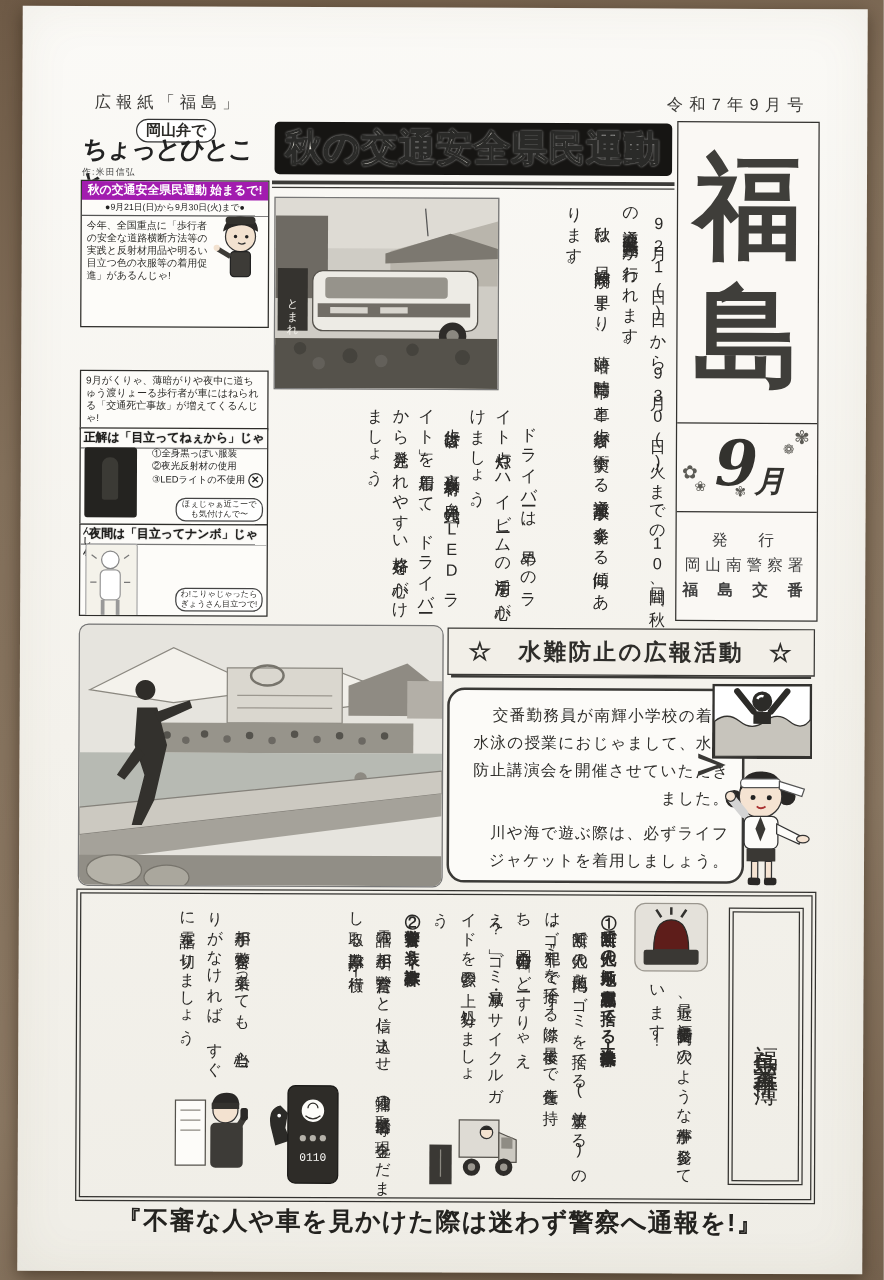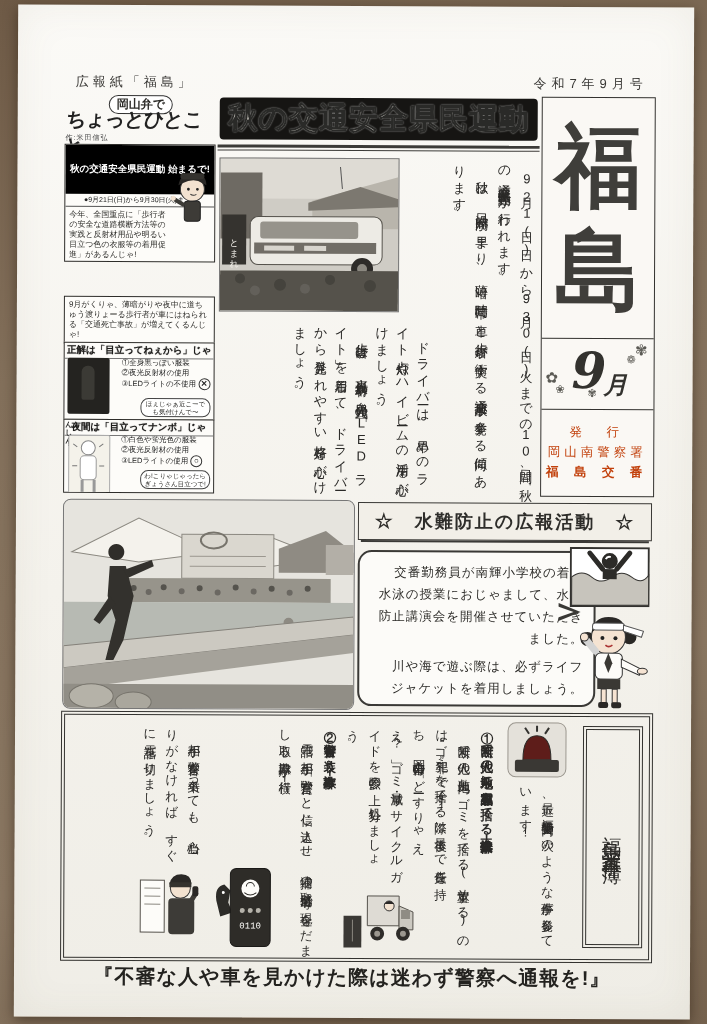--- a/index.html
+++ b/index.html
@@ -22,22 +22,22 @@
   .comic{left:47px;top:90px;width:151px;height:398px;display:flex;flex-direction:column;}
   .comic-head{position:relative;height:50px;flex:none;}
   .pill{position:absolute;left:44px;top:0;border:1.5px solid #333;border-radius:10px;
         padding:0 7px;font-size:12px;font-weight:700;background:#fff;}
   .comic-title{position:absolute;left:0;top:11px;width:151px;font-size:20px;font-weight:700;
         font-family:"DejaVu Serif",serif;transform:skewX(-6deg);letter-spacing:-1px;color:#222;}
   .comic-author{position:absolute;left:1px;top:38px;font-size:7px;color:#444;letter-spacing:1px;}
   .panel{border:1.5px solid #2e2d2a;border-top-width:1.5px;margin-top:-1.5px;position:relative;
         background:#fdfcf9;overflow:hidden;flex:none;}
   .p1{height:116px;}
-  .p1bar{background:#000000;color:#fff;font-size:9.5px;font-weight:700;text-align:center;
-        padding:18px 0;letter-spacing:0;}
+  .p1bar{background:#a21caf;color:#fff;font-size:9.5px;font-weight:700;text-align:center;
+        padding:1px 0;letter-spacing:0;}
   .p1sub{font-size:7px;text-align:center;border-bottom:1px solid #555;padding:1px 0;color:#222;}
   .p1body{font-size:8px;line-height:10px;padding:3px 4px;width:98px;}
   .p2{height:48px;font-size:8px;line-height:10px;padding:3px 4px;box-sizing:border-box;margin-top:34px;}
   .p3{height:44px;display:flex;align-items:center;justify-content:center;gap:2px;}
   .p3 .txt{font-size:9px;font-weight:700;text-align:center;line-height:11px;width:80px;}
   .p45bar{font-size:9.5px;font-weight:700;text-align:center;padding:1px 0;
         color:#1e1d1b;text-shadow:0 0 1px #888;border-bottom:1px solid #777;}
   .p4{height:76px;}
   .p5{flex:1;}
   .plist{position:absolute;right:0;top:15px;font-size:7.5px;line-height:10px;color:#222;width:92px;margin-left:35px;}
@@ -68,21 +68,21 @@
   .kanji{font-family:"DejaVu Serif",serif;font-size:86px;font-weight:700;line-height:104px;
         color:#3f3e3a;transform:scaleY(1.05);}
   .mast .sec2{position:absolute;top:241px;left:0;right:0;height:70px;border-bottom:1px solid #33322f;}
   .nine{position:absolute;left:30px;top:2px;font-size:50px;font-weight:700;font-style:italic;
         font-family:"DejaVu Serif",serif;color:#33322e;}
   .tsuki{position:absolute;left:62px;top:30px;font-size:24px;font-weight:700;font-style:italic;
         font-family:"DejaVu Serif",serif;color:#33322e;}
   .flower{position:absolute;color:#5c5b55;font-size:15px;}
   .mast .sec3{position:absolute;top:311px;left:0;right:0;bottom:0;
         display:flex;flex-direction:column;justify-content:center;gap:3px;text-align:center;}
-  .mast .sec3 div{font-size:12.5px;color:#c2410c;}
+  .mast .sec3 div{font-size:12.5px;color:#404040;}
   
   .su-title{left:342px;top:496px;width:292px;height:36px;border:1.5px solid #3a3936;
         background:#f2efe8;display:flex;align-items:center;justify-content:center;
         box-shadow:0 5px 0 -3px #3a3936;}
   .su-title span{font-size:18px;font-weight:700;letter-spacing:2px;color:#2e2d2a;}
   .bubble{left:342px;top:544px;width:238px;height:156px;border:2px solid #3a3936;border-radius:14px;
         background:#fcfbf8;padding:9px 10px;box-sizing:border-box;text-align:right;}
   .bubble p{margin:0 0 6px;font-size:12.5px;line-height:22px;letter-spacing:1px;text-indent:0;}
   .tail1{left:543px;top:596px;width:0;height:0;border-top:9px solid transparent;
         border-bottom:9px solid transparent;border-left:22px solid #3a3936;}
@@ -155,26 +155,20 @@
     <div class="panel p5">
       <div class="p45bar">夜間は「目立ってナンボ」じゃ</div>
       <div class="henshin">へんしん!</div>
       <div class="glowfig">
         <svg width="38" height="64" viewBox="0 0 38 64">
           <circle cx="19" cy="12" r="7" fill="#fff" stroke="#888"></circle>
           <rect x="11" y="20" width="16" height="24" rx="4" fill="#fff" stroke="#999"></rect>
           <path d="M13 44 L13 60 M25 44 L25 60" stroke="#999" stroke-width="3"></path>
           <path d="M4 8 L8 11 M34 8 L30 11 M3 30 L8 30 M35 30 L30 30" stroke="#777"></path>
         </svg>
-      </div>
-      <div class="plist">
-        <div>①白色や蛍光色の服装</div>
-        <div>②夜光反射材の使用</div>
-        <div><span>③LEDライトの使用</span>
-             <span class="mark">○</span></div>
       </div>
       <div class="mbub" style="right:3px;bottom:3px;">わ!こりゃじゃったらぎょうさん目立つで!</div>
     </div>
   </div>
 
   <div class="abs title-bar">
     <span>秋の交通安全県民運動</span>
   </div>
   <div class="abs rule2a"></div>
   <div class="abs rule2b"></div>

